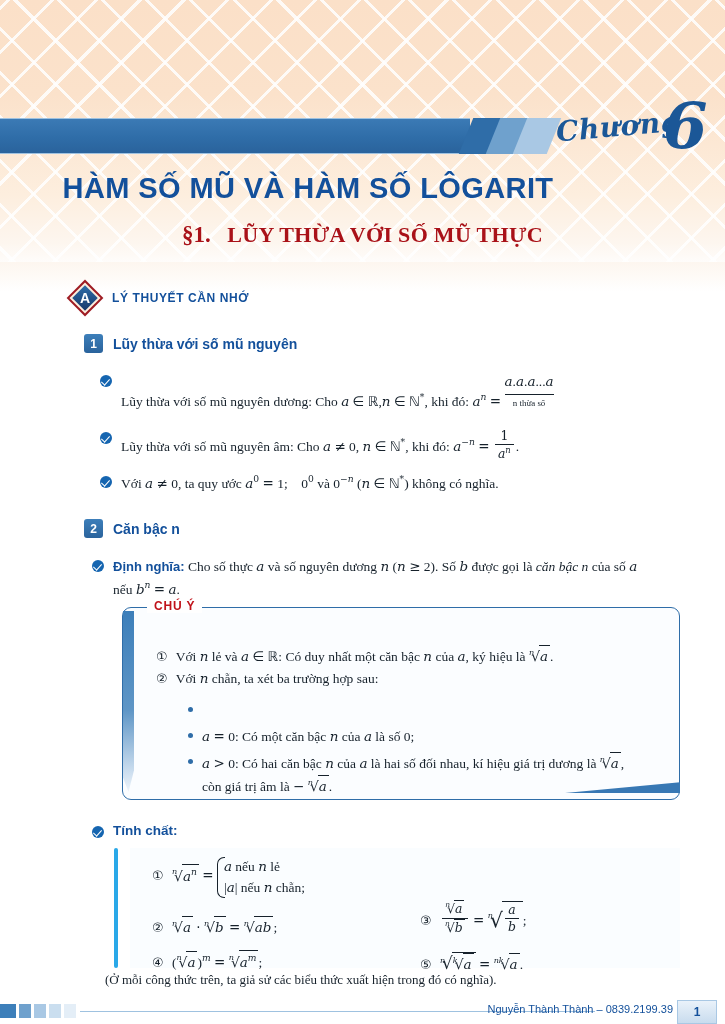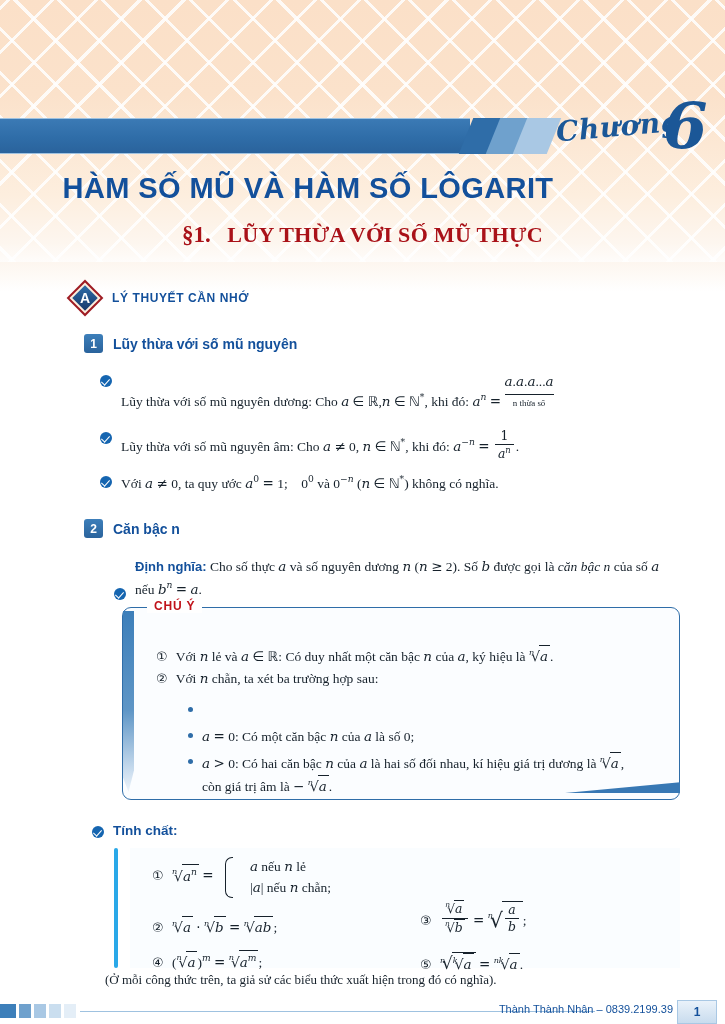--- a/index.html
+++ b/index.html
@@ -117,21 +117,21 @@
   .frac{display:inline-block;vertical-align:-0.52em;text-align:center;margin:0 2px;}
   .frac .num{display:block;padding:0 3px;border-bottom:1px solid #16212b;line-height:1.25;font-size:.92em;}
   .frac .den{display:block;padding:0 3px;line-height:1.3;font-size:.92em;}
   .rad{display:inline-block;white-space:nowrap;}
   .rad .idx{font-size:.6em;vertical-align:.78em;font-family:"DejaVu Serif",serif;font-style:italic;margin-right:-3px;}
   .rad .sign{font-family:"DejaVu Sans", sans-serif;font-size:1.02em;}
   .rad .arg{border-top:1px solid #16212b;padding:0 2px 0 1px;display:inline-block;margin-left:-1px;}
   .ubrace{display:inline-block;text-align:center;position:relative;}
   .ubrace .top{display:block;border-bottom:1px solid #16212b;padding-bottom:1px;}
   .ubrace .cap{display:block;font-size:.66em;margin-top:2px;color:#16212b;}
-  .cases{display:inline-block;vertical-align:middle;position:relative;padding-left:22px;margin-left:8px;}
+  .cases{display:inline-block;vertical-align:middle;position:relative;padding-left:4px;margin-left:0;}
   .cases::before{
     content:"";position:absolute;left:0;top:1px;bottom:1px;width:7px;
     border-left:1.3px solid #16212b;border-top:1.3px solid #16212b;border-bottom:1.3px solid #16212b;
     border-radius:7px 0 0 7px;
   }
   .cases .row{display:block;line-height:1.5;padding-left:3px;}
   
   #note-box{
     position:absolute;left:122px;top:607px;width:558px;height:193px;
     border:1px solid #2f6da8;border-radius:9px;background:#fbfdff;
@@ -255,21 +255,21 @@
   <div class="btext">
     Với <span class="mi">a</span> <span class="mo">≠</span> 0, ta quy ước <span class="mi">a</span><sup class="exn">0</sup> <span class="mo">=</span> 1;&nbsp;&nbsp;&nbsp; 0<sup class="exn">0</sup> và 0<sup class="ex">−n</sup> (<span class="mi">n</span> <span class="mo">∈</span> <span class="bb">ℕ</span><sup class="exn">*</sup>) không có nghĩa.
   </div>
 </div>
 
 <div class="subsec" style="left:84px;top:519px;">
   <div class="numbox">2</div>
   <div class="stitle">Căn bậc n</div>
 </div>
 
-<div class="bullet" style="left:114px;top:556px;width:580px;align-items:flex-end;">
+<div class="bullet" style="left:92px;top:556px;width:580px;">
   <div class="tick"></div>
   <div class="btext">
     <b style="color:#13509b;font-family:'Liberation Sans',sans-serif;font-size:13px;">Định nghĩa:</b>
     Cho số thực <span class="mi">a</span> và số nguyên dương <span class="mi">n</span> (<span class="mi">n</span> <span class="mo">≥</span> 2). Số <span class="mi">b</span> được gọi là <i>căn bậc n</i> của số <span class="mi">a</span><br>
     nếu <span class="mi">b</span><sup class="ex">n</sup> <span class="mo">=</span> <span class="mi">a</span>.
   </div>
 </div>
 
 <div id="note-box"></div>
 <div id="note-strip"></div>
@@ -363,15 +363,15 @@
 
 <div id="closing-note">(Ở mỗi công thức trên, ta giả sử các biểu thức xuất hiện trong đó có nghĩa).</div>
 
 <div id="footer">
   <div class="sq s1"></div>
   <div class="sq s2"></div>
   <div class="sq s3"></div>
   <div class="sq s4"></div>
   <div class="sq s5"></div>
   <div class="rule"></div>
-  <div class="credit">Thành Thành Nhân – 0839.2199.39</div>
+  <div class="credit">Nguyễn Thành Thành – 0839.2199.39</div>
   <div class="pagebox">1</div>
 </div>
 
 </body></html>

